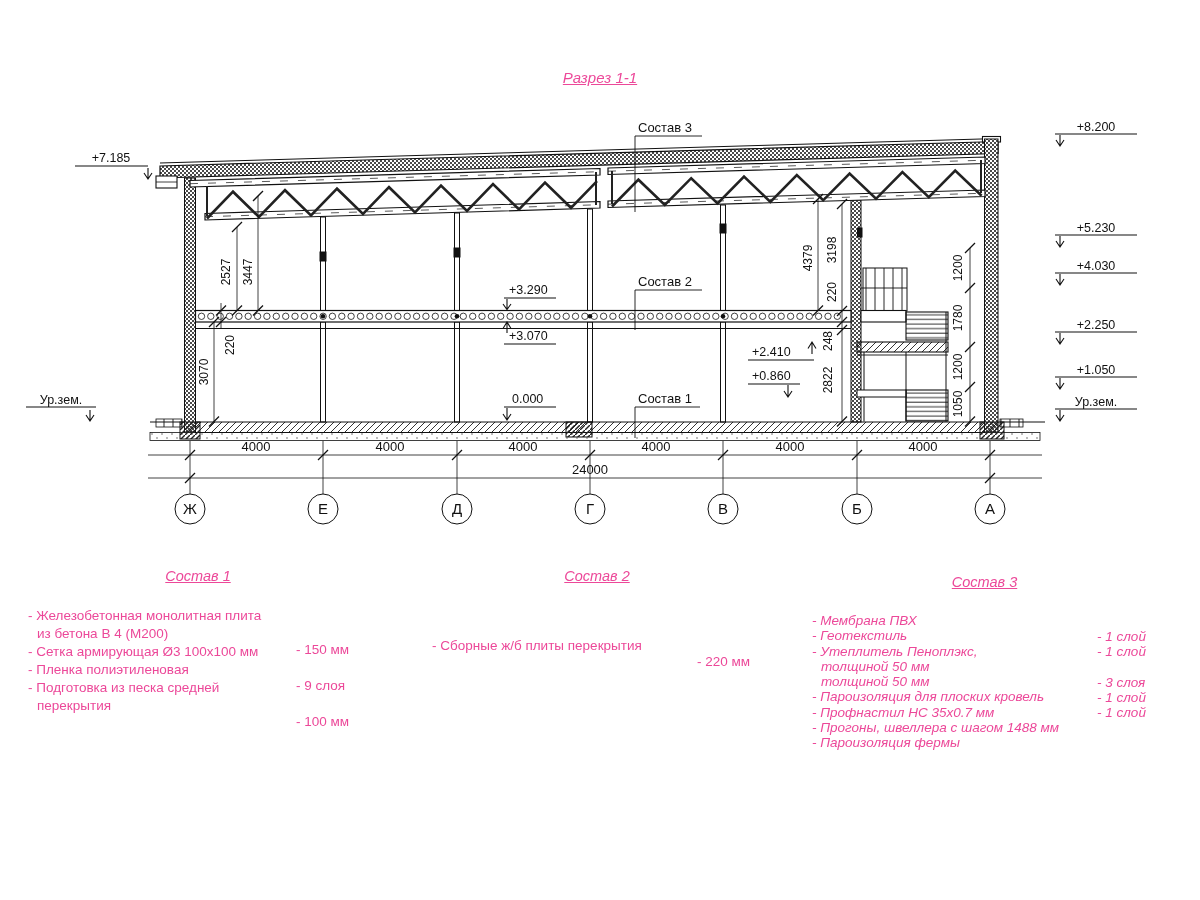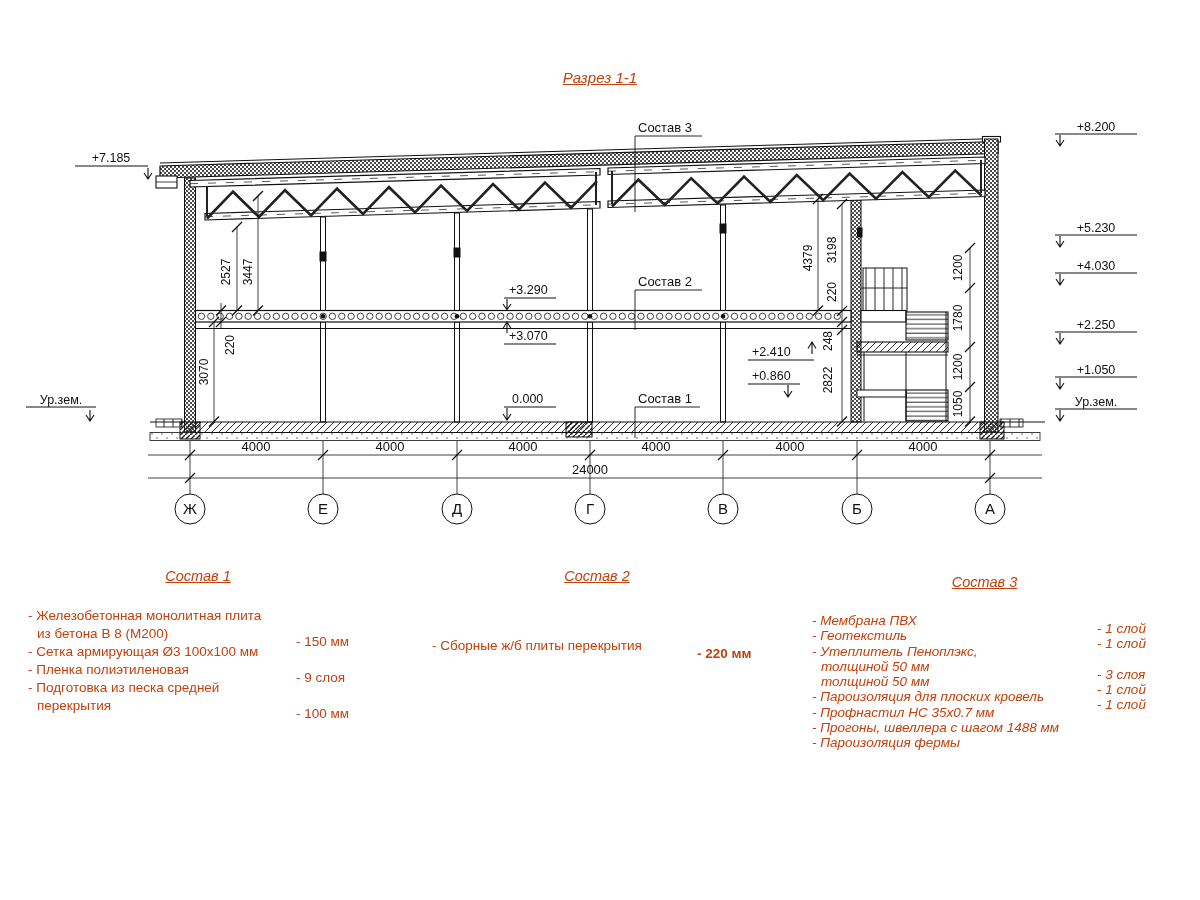--- a/index.html
+++ b/index.html
@@ -1,33 +1,33 @@
 <!DOCTYPE html>
 <html><head>
 <meta charset="utf-8">
 <style>
   html,body{margin:0;padding:0;background:#fff;}
   .sheet{position:relative;width:1200px;height:900px;background:#fff;overflow:hidden;
-         font-family:"Liberation Sans",sans-serif;color:#c2410c;}
+         font-family:"Liberation Sans",sans-serif;color:#ec4899;}
   .dwg-title{position:absolute;left:0;top:69px;width:1200px;text-align:center;
              font-size:15px;font-style:italic;text-decoration:underline;}
   svg{position:absolute;left:0;top:0;}
   svg text{font-family:"Liberation Sans",sans-serif;fill:#111;}
   .dim{font-size:12px;}
   .lvl{font-size:12.5px;}
   .co{font-size:13px;}
   .bay{font-size:13px;}
   .grid{font-size:15px;}
   .comp{position:absolute;font-size:13.5px;}
   .comp .ttl{font-style:italic;font-size:14.5px;text-decoration:underline;text-align:center;margin-bottom:23px;}
   .comp .row{position:relative;line-height:18px;white-space:nowrap;}
   .comp3 .row{line-height:15.3px;font-style:italic;}
-  .comp .v{position:absolute;top:8px;}
+  .comp .v{position:absolute;top:16px;}
   .comp1 .v{left:268px;}
-  .comp2 .v{left:265px;font-weight:bold;}
+  .comp2 .v{left:265px;}
   .comp3 .v{left:285px;}
   .ind{padding-left:9px;}
 </style>
 </head>
 <body>
 
 <div class="sheet">
 
   <div class="dwg-title">Разрез 1-1</div>
 
@@ -356,21 +356,21 @@
     <text class="grid" x="457" y="514" text-anchor="middle">Д</text>
     <text class="grid" x="590" y="514" text-anchor="middle">Г</text>
     <text class="grid" x="723" y="514" text-anchor="middle">В</text>
     <text class="grid" x="857" y="514" text-anchor="middle">Б</text>
     <text class="grid" x="990" y="514" text-anchor="middle">А</text>
   </svg>
 
   <div class="comp comp1" style="left:28px;top:568px;width:340px;">
     <div class="ttl">Состав 1</div>
     <div class="row"><span>- Железобетонная  монолитная плита</span></div>
-    <div class="row"><span class="ind">из бетона В 8 (М200)</span><span class="v">- 150 мм</span></div>
+    <div class="row"><span class="ind">из бетона В 4 (М200)</span><span class="v">- 150 мм</span></div>
     <div class="row"><span>- Сетка армирующая Ø3 100x100 мм</span></div>
     <div class="row"><span>- Пленка полиэтиленовая</span><span class="v">- 9 слоя</span></div>
     <div class="row"><span>- Подготовка из песка средней</span></div>
     <div class="row"><span class="ind">перекрытия</span><span class="v">- 100 мм</span></div>
   </div>
 
   <div class="comp comp2" style="left:432px;top:568px;width:330px;">
     <div class="ttl">Состав 2</div>
     <div style="height:30px"></div>
     <div class="row"><span>- Сборные ж/б плиты перекрытия</span><span class="v">- 220 мм</span></div>

